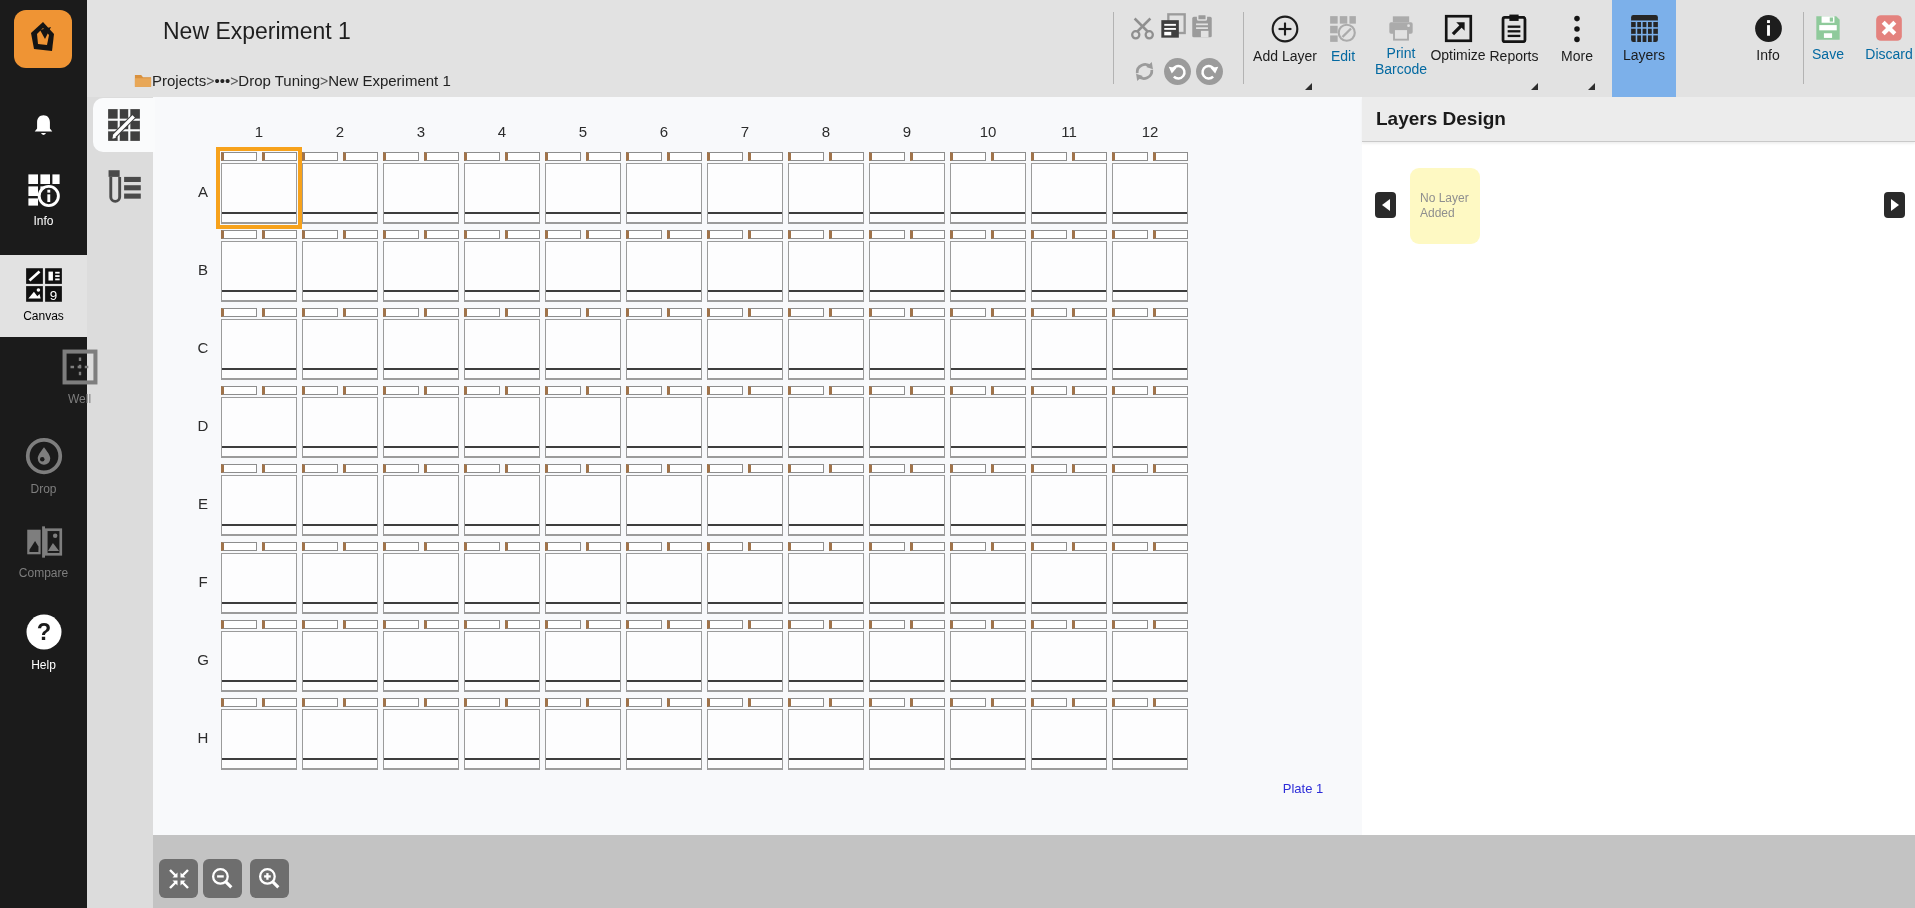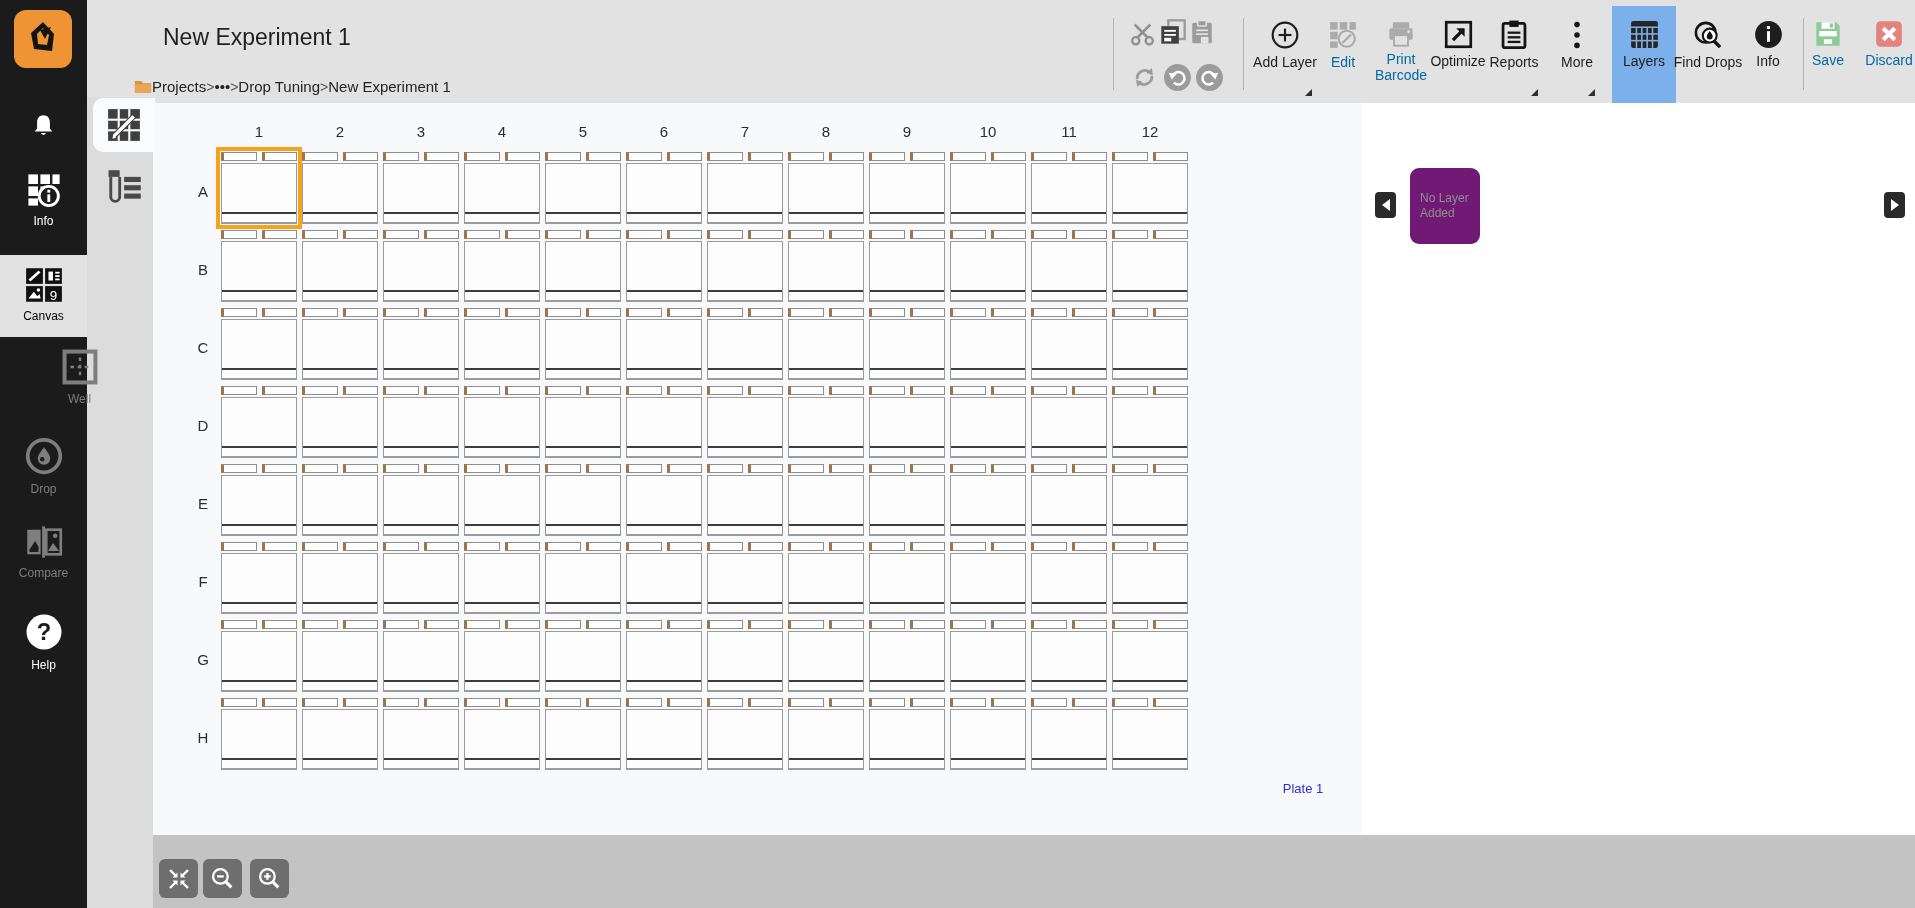--- a/index.html
+++ b/index.html
@@ -11,21 +11,21 @@
   .logo{position:absolute;left:14px;top:10px;width:58px;height:58px;border-radius:12px;background:#ef9434;
         display:flex;align-items:center;justify-content:center;cursor:pointer;}
   .side-item{position:absolute;left:0;width:87px;text-align:center;cursor:pointer;}
   .side-item .lbl{display:block;margin-top:6px;font-size:12px;color:#fff;}
   .side-item.disabled .lbl{color:#7e7e7e;}
   .side-item.active{background:#e2e2e2;padding:12px 0 14px;}
   .side-item.active .lbl{color:#000000;}
   .side-item svg{display:inline-block;vertical-align:middle;}
 
   
-  .topbar{position:absolute;left:87px;top:6px;right:0;height:97px;background:#e2e2e2;z-index:3;}
+  .topbar{position:absolute;left:87px;top:0;right:0;height:97px;background:#e2e2e2;z-index:3;}
   .title{position:absolute;left:76px;top:18px;font-size:23px;color:#1f1f1f;}
   .breadcrumb{position:absolute;left:47px;top:72px;display:flex;align-items:center;gap:0;font-size:15px;color:#222;}
   .breadcrumb .sep{color:#555;font-size:14px;}
   .breadcrumb .crumb{cursor:pointer;}
   .vsep{position:absolute;top:12px;height:72px;width:1px;background:#b3b3b3;}
   .mini-ic{position:absolute;cursor:pointer;}
   .tb-btn{position:absolute;top:0;height:97px;box-sizing:border-box;padding-top:14px;
           display:flex;flex-direction:column;align-items:center;cursor:pointer;}
   .tb-btn .lbl{margin-top:4px;font-size:14px;color:#1c1c1c;white-space:nowrap;line-height:16px;text-align:center;}
   .tb-btn.disabled{cursor:default;}
@@ -58,21 +58,21 @@
 
   
   .rightpanel{position:absolute;left:1362px;top:97px;width:553px;height:738px;background:#ffffff;z-index:2;}
   .rp-header{position:absolute;left:0;top:0;right:0;height:44px;background:#ececec;
              border-bottom:1px solid #c9c9c9;box-shadow:0 2px 2px rgba(0,0,0,0.06);}
   .rp-title{position:absolute;left:14px;top:11px;font-size:19px;font-weight:bold;color:#1a1a1a;}
   .arrow-btn{position:absolute;width:21px;height:26px;background:#2a2a2a;border-radius:4px;
              display:flex;align-items:center;justify-content:center;cursor:pointer;}
   .tri-left{width:0;height:0;border-top:6px solid transparent;border-bottom:6px solid transparent;border-right:8px solid #fff;}
   .tri-right{width:0;height:0;border-top:6px solid transparent;border-bottom:6px solid transparent;border-left:8px solid #fff;}
-  .no-layer-card{position:absolute;left:48px;top:71px;width:70px;height:76px;background:#701a75;border-radius:9px;
+  .no-layer-card{position:absolute;left:48px;top:71px;width:70px;height:76px;background:#fef9c3;border-radius:9px;
                  font-size:12px;color:#8f8f8f;display:flex;align-items:center;padding:0 0 0 10px;box-sizing:border-box;line-height:15px;}
 
   
   .bottombar{position:absolute;left:153px;top:835px;width:1762px;height:73px;background:#c3c3c3;z-index:2;}
   .zoom-btn{position:absolute;top:24px;width:39px;height:39px;border-radius:6px;background:#6e6e6e;
             display:flex;align-items:center;justify-content:center;cursor:pointer;}
 </style>
 </head>
 <body>
 
@@ -310,29 +310,20 @@
           <line x1="15.4" y1="6.5" x2="15.4" y2="25"></line>
             <line x1="20.2" y1="6.5" x2="20.2" y2="25"></line>
           <line x1="1" y1="6.5" x2="25" y2="6.5"></line>
             <line x1="1" y1="12.5" x2="25" y2="12.5"></line>
           <line x1="1" y1="18.5" x2="25" y2="18.5"></line>
         </g>
       </svg>
       <span class="lbl">Layers</span>
     </div>
 
-    <div class="tb-btn" style="left:1585px;width:72px;">
-      <svg width="30" height="30" viewBox="0 0 26 26">
-        <circle cx="11" cy="11" r="8.5" fill="none" stroke="#141414" stroke-width="2.2"></circle>
-        <circle cx="14.5" cy="13.5" r="6" fill="#fff" stroke="#141414" stroke-width="1.8"></circle>
-        <path d="M14.5 9.5 c1.6 2.2 2.6 3.4 2.6 4.7 a2.6 2.6 0 0 1 -5.2 0 c0-1.3 1-2.5 2.6-4.7 Z" fill="#141414"></path>
-        <line x1="18" y1="18" x2="23.5" y2="23.5" stroke="#141414" stroke-width="3"></line>
-      </svg>
-      <span class="lbl">Find Drops</span>
-    </div>
 
     <div class="tb-btn" style="left:1661px;width:40px;">
       <svg width="29" height="29" viewBox="0 0 26 26">
         <circle cx="13" cy="13" r="12" fill="#1d1d1d"></circle>
         <rect x="11.7" y="5.5" width="2.6" height="2.6" fill="#fff"></rect>
         <rect x="11.7" y="10" width="2.6" height="9.5" fill="#fff"></rect>
       </svg>
       <span class="lbl">Info</span>
     </div>
 
@@ -1077,20 +1068,23 @@
             <div class="drop"></div>
             <div class="drop"></div>
           </div>
           <div class="reservoir"></div>
         </div>
       </div>
     <div class="plate-label">Plate 1</div>
   </div>
 
   <div class="rightpanel">
+    <div class="rp-header">
+      <div class="rp-title">Layers Design</div>
+    </div>
     <div class="arrow-btn" style="left:13px;top:95px;">
       <span class="tri-left"></span>
     </div>
     <div class="no-layer-card">No Layer Added</div>
     <div class="arrow-btn" style="left:522px;top:95px;">
       <span class="tri-right"></span>
     </div>
   </div>
 
   <div class="bottombar">

